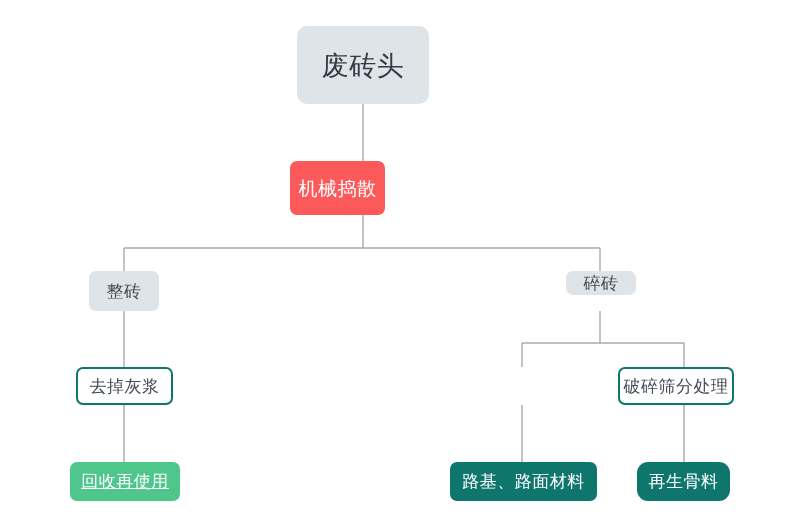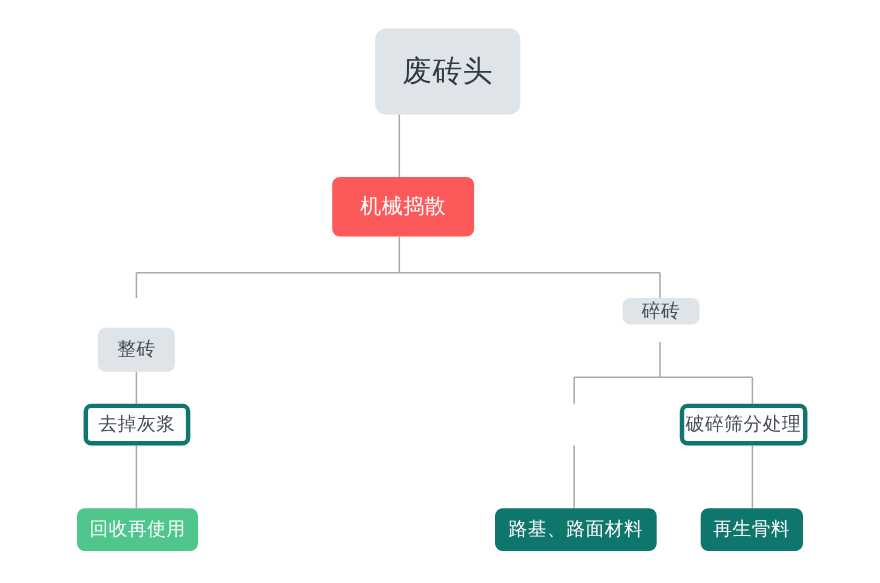--- a/index.html
+++ b/index.html
@@ -50,27 +50,28 @@
   }
   .node-category {
     background: #dee4e7;
     color: #444b55;
     font-size: 17px;
   }
   .node-step {
     background: #ffffff;
     color: #444b55;
     font-size: 17px;
-    border: 4px solid #0f766e;
+    border: 2px solid #0f766e;
     box-shadow: 0 1px 2px rgba(0,0,0,0.04);
   }
   .node-green {
     background: #4ec68c;
     color: #ffffff;
     font-size: 17px;
+    text-decoration: underline;
   }
   .node-blue {
     background: #0f766e;
     color: #ffffff;
     font-size: 17px;
   }
 </style>
 </head>
 <body>
 
@@ -81,32 +82,32 @@
       <path d="M 363,215 L 363,248 M 124,248 L 600,248 M 124,248 L 124,271" fill="none" stroke="#aaaaaa" stroke-width="1.4"></path>
       <path d="M 600,248 L 600,271" fill="none" stroke="#aaaaaa" stroke-width="1.4"></path>
       <path d="M 124,311 L 124,367" fill="none" stroke="#aaaaaa" stroke-width="1.4"></path>
       <path d="M 124,405 L 124,462" fill="none" stroke="#aaaaaa" stroke-width="1.4"></path>
       <path d="M 600,311 L 600,343 M 522,343 L 684,343 M 522,343 L 522,367" fill="none" stroke="#aaaaaa" stroke-width="1.4"></path>
       <path d="M 684,343 L 684,367" fill="none" stroke="#aaaaaa" stroke-width="1.4"></path>
       <path d="M 522,405 L 522,462" fill="none" stroke="#aaaaaa" stroke-width="1.4"></path>
       <path d="M 684,405 L 684,462" fill="none" stroke="#aaaaaa" stroke-width="1.4"></path>
     </svg>
 
-  <div class="node node-start" style="left: 297px; top: 26px; width: 132px; height: 78px; margin-left: 44px;">废砖头</div>
+  <div class="node node-start" style="left: 297px; top: 26px; width: 132px; height: 78px;">废砖头</div>
 
-  <div class="node node-process" style="left: 302px; top: 161px; width: 129px; height: 54px;">机械捣散</div>
+  <div class="node node-process" style="left: 290px; top: 161px; width: 95px; height: 54px;">机械捣散</div>
 
-  <div class="node node-category" style="left: 89px; top: 271px; width: 70px; height: 40px; margin-top: 27px;">整砖</div>
+  <div class="node node-category" style="left: 89px; top: 271px; width: 70px; height: 40px;">整砖</div>
 
   <div class="node node-category" style="left: 566px; top: 271px; width: 70px; height: 24px;">碎砖</div>
 
   <div class="node node-step" style="left: 76px; top: 367px; width: 97px; height: 38px;">去掉灰浆</div>
 
 
   <div class="node node-step" style="left: 618px; top: 367px; width: 116px; height: 38px;">破碎筛分处理</div>
 
   <div class="node node-green" style="left: 70px; top: 462px; width: 110px; height: 39px;">回收再使用</div>
 
   <div class="node node-blue" style="left: 450px; top: 462px; width: 147px; height: 39px;">路基、路面材料</div>
 
-  <div class="node node-blue" style="left: 637px; top: 462px; width: 93px; height: 39px;">再生骨料</div>
+  <div class="node node-blue" style="left: 637px; top: 462px; width: 93px; height: 39px; border-radius: 11px;">再生骨料</div>
 
 </div>
 
 </body></html>

